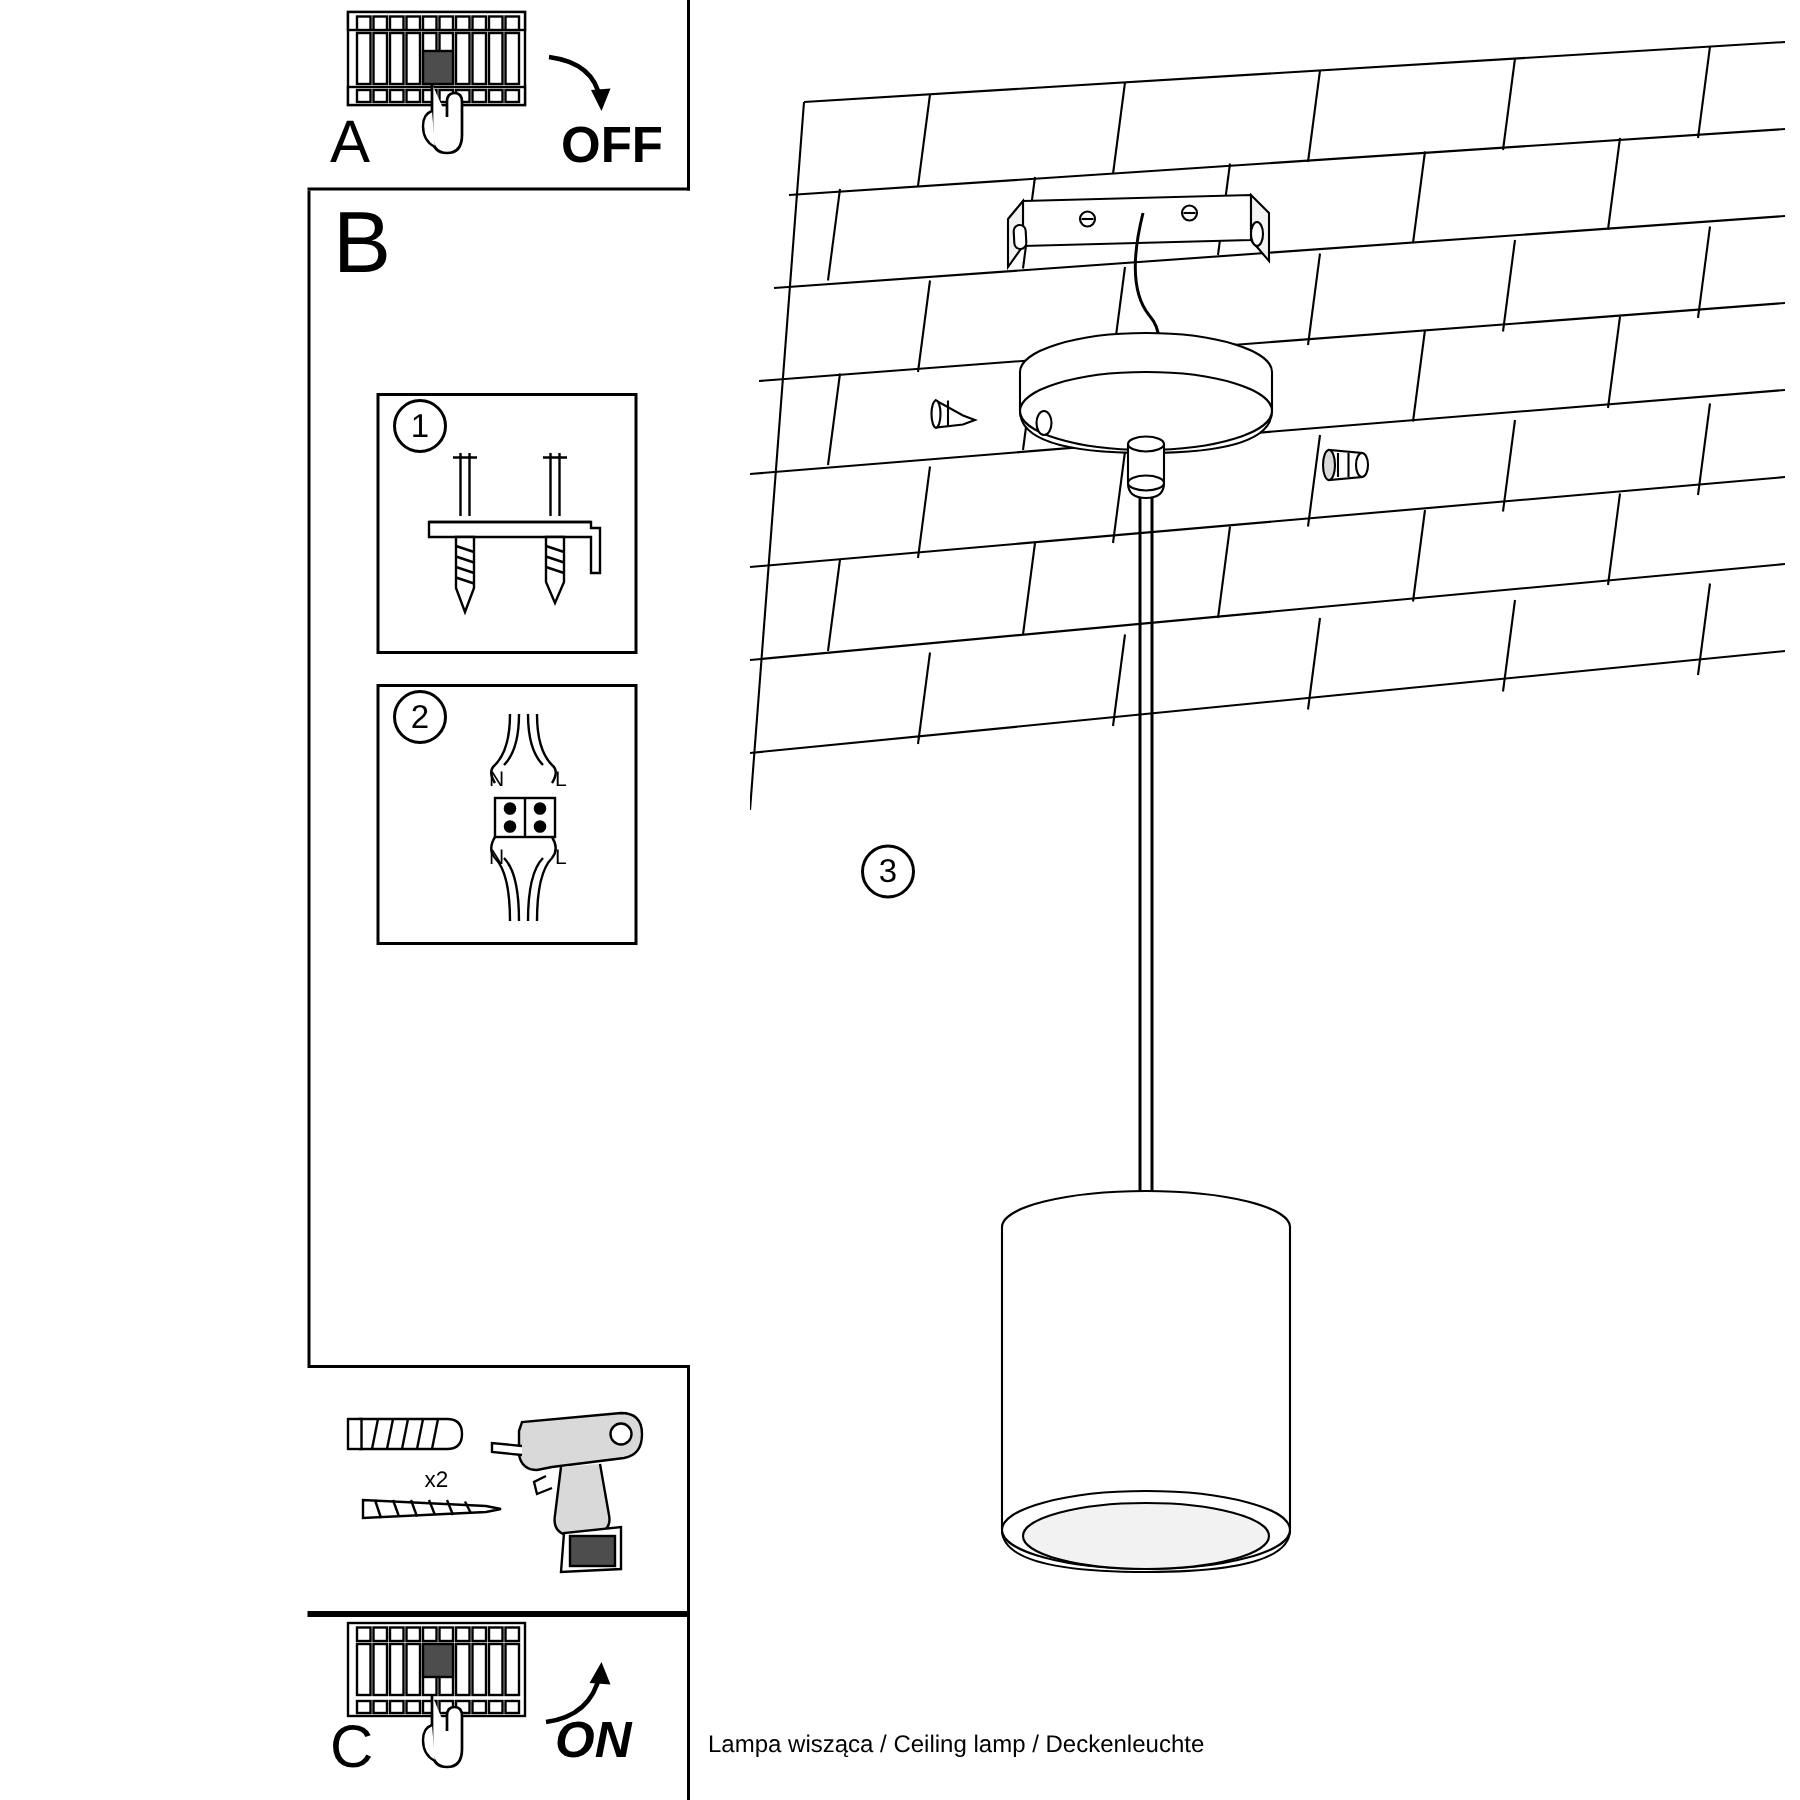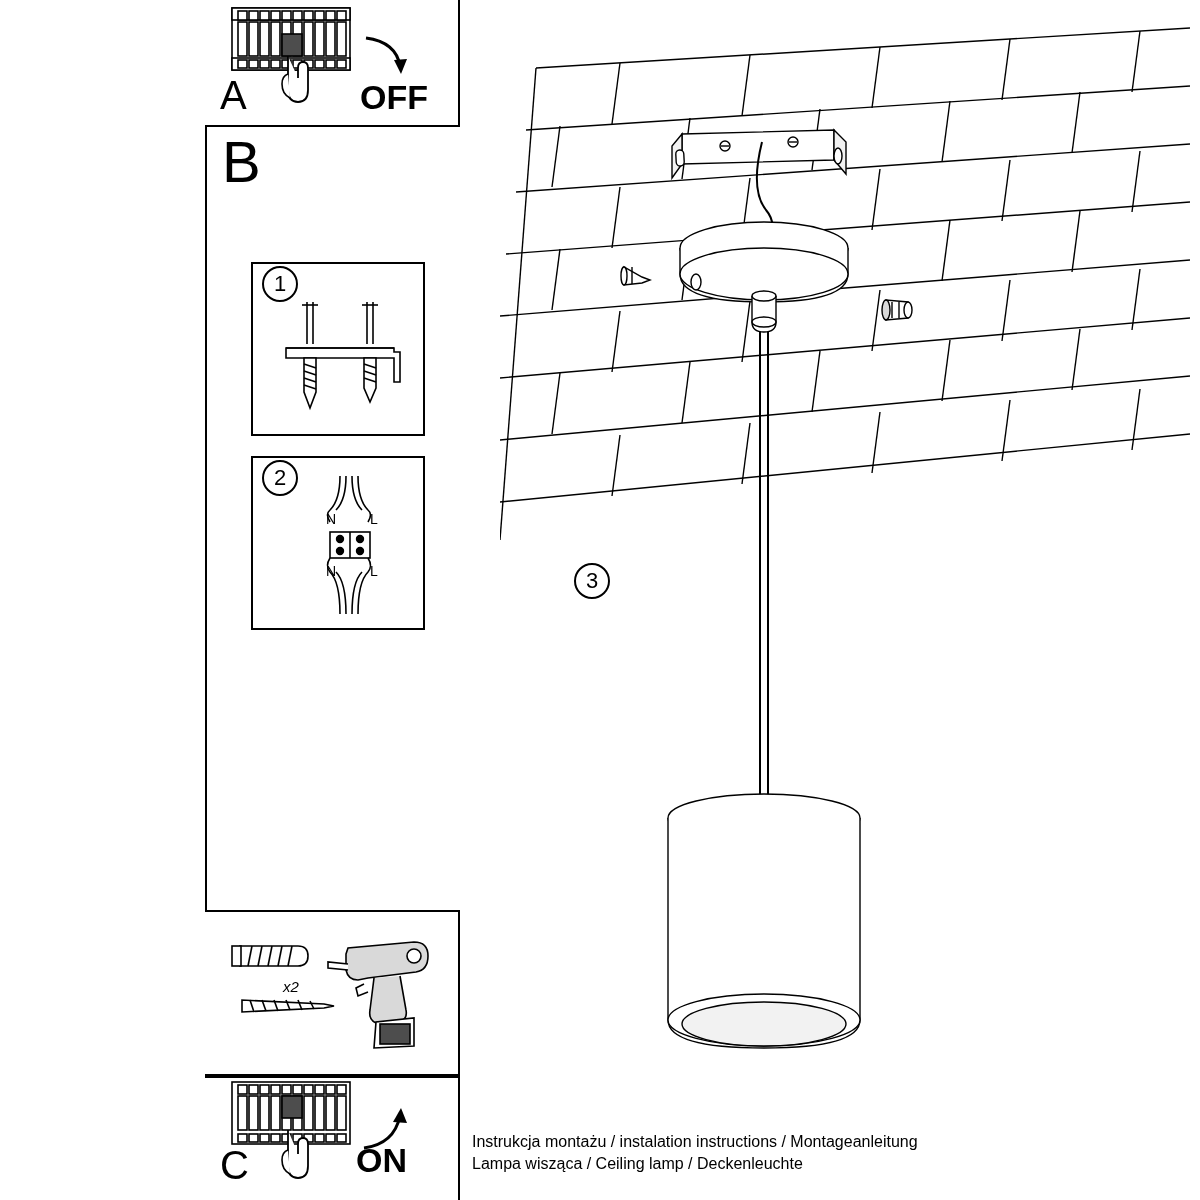--- a/index.html
+++ b/index.html
@@ -35,20 +35,21 @@
     letter-spacing: 0px;
   }
   .step-letter.big {
     font-size: 58px;
   }
   .word-label {
     position: absolute;
     font-size: 34px;
     font-weight: 700;
     line-height: 1;
+    margin-left: 14px;
   }
   .circ-num {
     position: absolute;
     width: 36px;
     height: 36px;
     border: 2px solid #000;
     border-radius: 50%;
     box-sizing: border-box;
     font-size: 22px;
     line-height: 32px;
@@ -231,25 +232,25 @@
         <path d="M118 36 L120 30 L186 24 Q200 24 200 38 Q200 52 188 54 L140 60 L130 62 Q120 62 118 52 Z" fill="#d9d9d9"></path>
         <path d="M146 60 L142 92 Q140 104 152 106 L170 104 Q180 102 178 92 L172 58" fill="#d9d9d9"></path>
         <path d="M148 104 L146 130 L186 128 L186 100 Z" fill="#fff"></path>
         <rect x="152" y="106" width="30" height="20" fill="#4d4d4d" stroke="#000"></rect>
         <path d="M120 46 L100 44 L100 50 L120 52" fill="#fff"></path>
         <path d="M136 66 L128 70 L130 78 L140 74" fill="#fff"></path>
         <circle cx="186" cy="38" r="7" fill="#fff"></circle>
       </g>
     </svg>
   </div>
-  <span class="small-text" style="left:283px; top:979px;font-style:italic;">x2</span>
+  <span class="small-text" style="left:283px; top:979px;">x2</span>
 
   <div class="panel" style="left:205px; top:1076px; width:255px; height:124px; border-left:none; border-bottom:none;"></div>
   <span class="step-letter" style="left:220px; top:1145px;">C</span>
-  <span class="word-label" style="left:356px; top:1143px;">ON</span>
+  <span class="word-label" style="left:356px; top:1143px;font-style:italic;">ON</span>
 
   <div class="abs" style="left:228px; top:1078px;">
     <svg width="190" height="115" viewBox="0 0 190 115">
       <g fill="none" stroke="#000" stroke-width="1.6">
         <rect x="4" y="4" width="118" height="62" fill="#fff"></rect>
         <g>
           <rect x="10" y="7" width="9" height="9" fill="#fff"></rect>
           <rect x="21" y="7" width="9" height="9" fill="#fff"></rect>
           <rect x="32" y="7" width="9" height="9" fill="#fff"></rect>
           <rect x="43" y="7" width="9" height="9" fill="#fff"></rect>
@@ -398,16 +399,15 @@
         <g>
           <ellipse cx="264" cy="798" rx="96" ry="24" fill="#fff"></ellipse>
           <path d="M168 798 L168 1000 Q168 1028 264 1028 Q360 1028 360 1000 L360 798" fill="#fff"></path>
           <ellipse cx="264" cy="1000" rx="96" ry="26" fill="#fff"></ellipse>
           <ellipse cx="264" cy="1004" rx="82" ry="22" fill="#f2f2f2"></ellipse>
         </g>
       </g>
     </svg>
   </div>
 
-  <div class="footer-text" style="left:472px; top:1131px;">Instrukcja montażu / instalation instructions / Montageanleitung</div>
   <div class="footer-text" style="left:472px; top:1153px;text-align:right;">Lampa wisząca / Ceiling lamp / Deckenleuchte</div>
 
 </div>
 
 </body></html>

